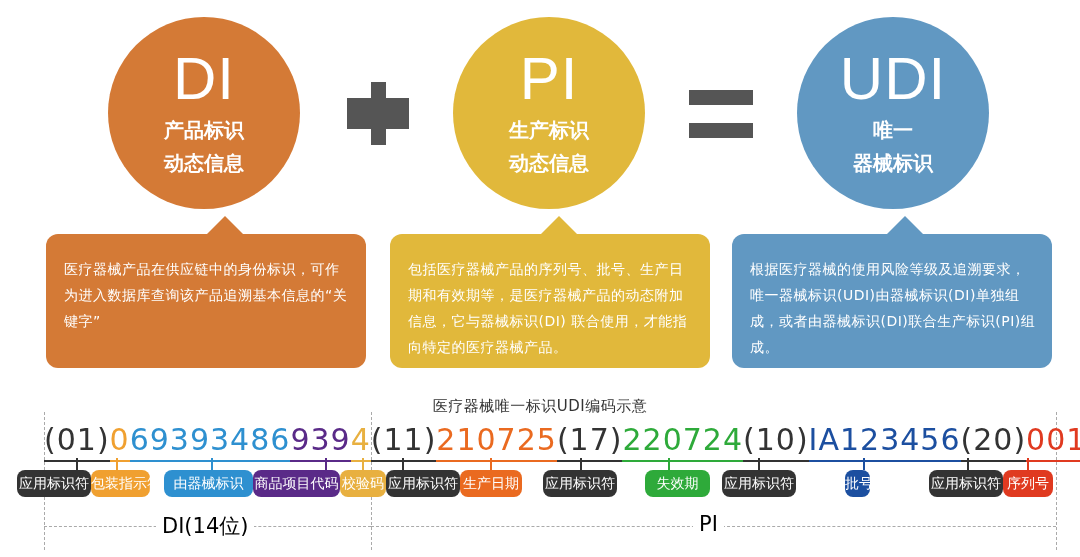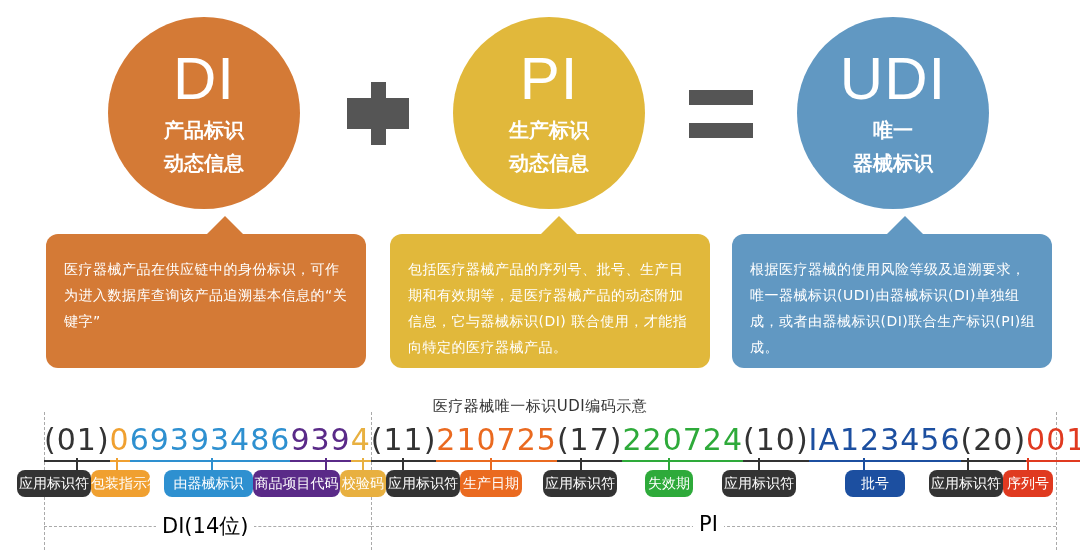--- a/index.html
+++ b/index.html
@@ -129,22 +129,22 @@
 <div class="tick" style="left:1027px;background:#e03a20"></div>
 
 <div class="tag" style="left:17px;width:74px;background:#333333">应用标识符</div>
 <div class="tag" style="left:91px;width:59px;background:#f0a030">包装指示符</div>
 <div class="tag" style="left:164px;width:89px;background:#2e90d0">由器械标识</div>
 <div class="tag" style="left:253px;width:87px;background:#5a2a88">商品项目代码</div>
 <div class="tag" style="left:340px;width:46px;background:#e8b040">校验码</div>
 <div class="tag" style="left:386px;width:74px;background:#333333">应用标识符</div>
 <div class="tag" style="left:460px;width:62px;background:#ea6a20">生产日期</div>
 <div class="tag" style="left:543px;width:74px;background:#333333">应用标识符</div>
-<div class="tag" style="left:645px;width:48px;background:#2eaa3a">失效期</div>
+<div class="tag" style="left:645px;width:65px;background:#2eaa3a">失效期</div>
 <div class="tag" style="left:722px;width:74px;background:#333333">应用标识符</div>
-<div class="tag" style="left:845px;width:60px;background:#1c4fa0">批号</div>
+<div class="tag" style="left:845px;width:25px;background:#1c4fa0">批号</div>
 <div class="tag" style="left:929px;width:74px;background:#333333">应用标识符</div>
 <div class="tag" style="left:1003px;width:50px;background:#e03a20">序列号</div>
 
 <div class="hdash" style="left:44px;width:327px"></div>
 <div class="seglabel" style="left:156px">DI(14位)</div>
 <div class="hdash" style="left:371px;width:685px"></div>
 <div class="seglabel" style="left:693px">PI</div>
 
 </body></html>

